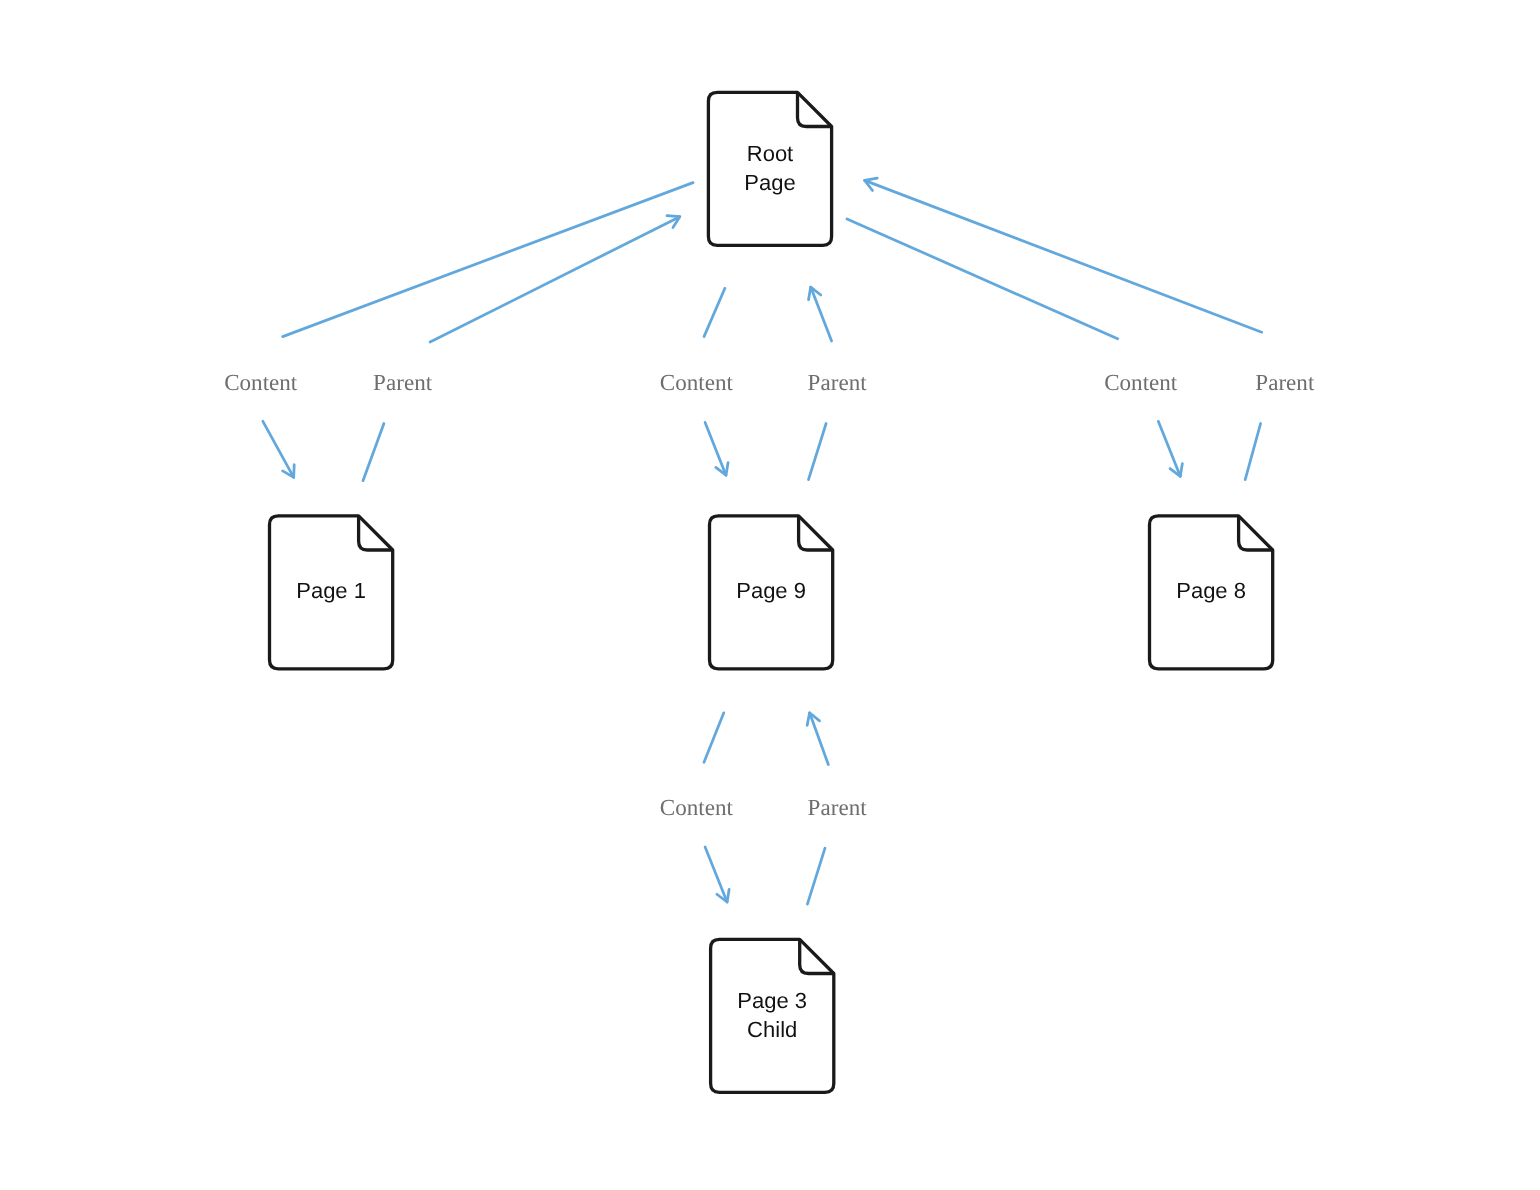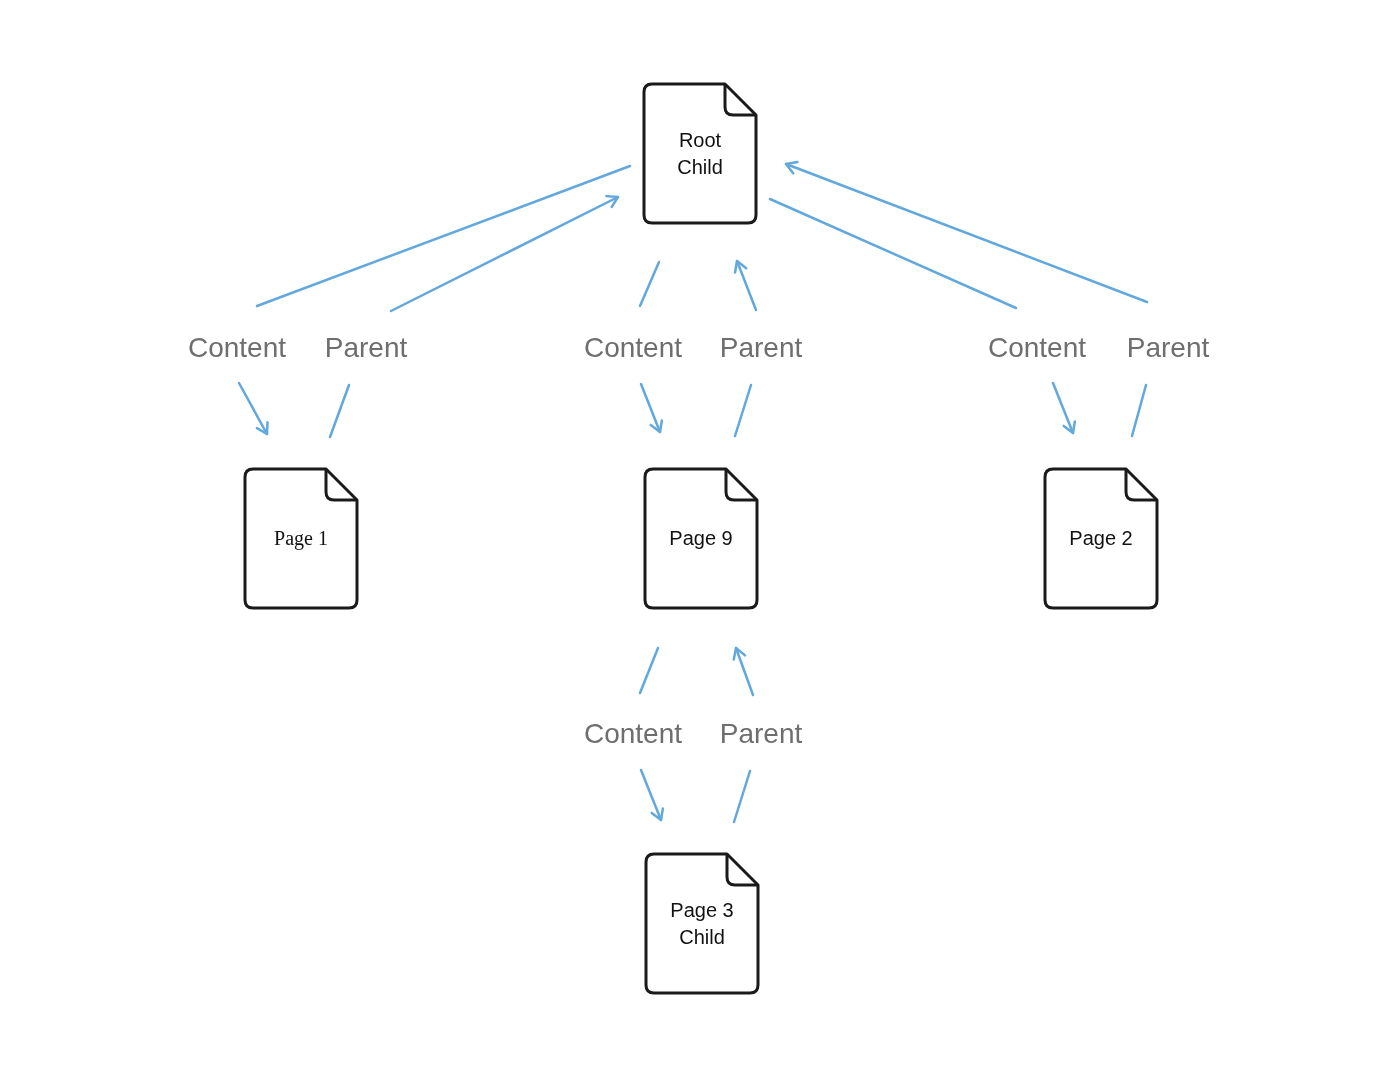--- a/index.html
+++ b/index.html
@@ -46,28 +46,29 @@
     text-align: center;
     font-size: 20px;
     line-height: 1.35;
     color: #111111;
     padding: 0 15px;
   }
 
   .edge-label {
     position: absolute;
     transform: translate(-50%, -50%);
-    font-size: 28px;
+    font-size: 21px;
     color: #6e6e6e;
     white-space: nowrap;
+    font-family: Liberation Serif, serif;
   }
 
   
   .n-root       { left: 641px;  top: 81px;  }
-  .n-page1      { left: 242px;  top: 466px; font-family: Liberation Serif, serif; }
+  .n-page1      { left: 242px;  top: 466px; }
   .n-page2      { left: 642px;  top: 466px; }
   .n-page3      { left: 1042px; top: 466px; }
   .n-page2child { left: 643px;  top: 851px; }
 
   
   .el-1 { left: 237px;  top: 348px; }
   .el-2 { left: 366px;  top: 348px; }
   .el-3 { left: 633px;  top: 348px; }
   .el-4 { left: 761px;  top: 348px; }
   .el-5 { left: 1037px; top: 348px; }
@@ -115,21 +116,21 @@
 <div class="edge-label el-5">Content</div>
 <div class="edge-label el-6">Parent</div>
 <div class="edge-label el-7">Content</div>
 <div class="edge-label el-8">Parent</div>
 
 <div class="node n-root">
   <svg viewBox="0 0 118 145">
     <path class="doc-body" d="M 11 3 H 84 L 115 34 V 134 Q 115 142 107 142 H 11 Q 3 142 3 134 V 11 Q 3 3 11 3 Z"></path>
     <path class="doc-fold" d="M 84 3 V 26 Q 84 34 92 34 H 115"></path>
   </svg>
-  <div class="node-label">Root Child</div>
+  <div class="node-label">Root Page</div>
 </div>
 
 <div class="node n-page1">
   <svg viewBox="0 0 118 145">
     <path class="doc-body" d="M 11 3 H 84 L 115 34 V 134 Q 115 142 107 142 H 11 Q 3 142 3 134 V 11 Q 3 3 11 3 Z"></path>
     <path class="doc-fold" d="M 84 3 V 26 Q 84 34 92 34 H 115"></path>
   </svg>
   <div class="node-label">Page 1</div>
 </div>
 
@@ -139,21 +140,21 @@
     <path class="doc-fold" d="M 84 3 V 26 Q 84 34 92 34 H 115"></path>
   </svg>
   <div class="node-label">Page 9</div>
 </div>
 
 <div class="node n-page3">
   <svg viewBox="0 0 118 145">
     <path class="doc-body" d="M 11 3 H 84 L 115 34 V 134 Q 115 142 107 142 H 11 Q 3 142 3 134 V 11 Q 3 3 11 3 Z"></path>
     <path class="doc-fold" d="M 84 3 V 26 Q 84 34 92 34 H 115"></path>
   </svg>
-  <div class="node-label">Page 2</div>
+  <div class="node-label">Page 8</div>
 </div>
 
 <div class="node n-page2child">
   <svg viewBox="0 0 118 145">
     <path class="doc-body" d="M 11 3 H 84 L 115 34 V 134 Q 115 142 107 142 H 11 Q 3 142 3 134 V 11 Q 3 3 11 3 Z"></path>
     <path class="doc-fold" d="M 84 3 V 26 Q 84 34 92 34 H 115"></path>
   </svg>
   <div class="node-label">Page 3 Child</div>
 </div>
 

